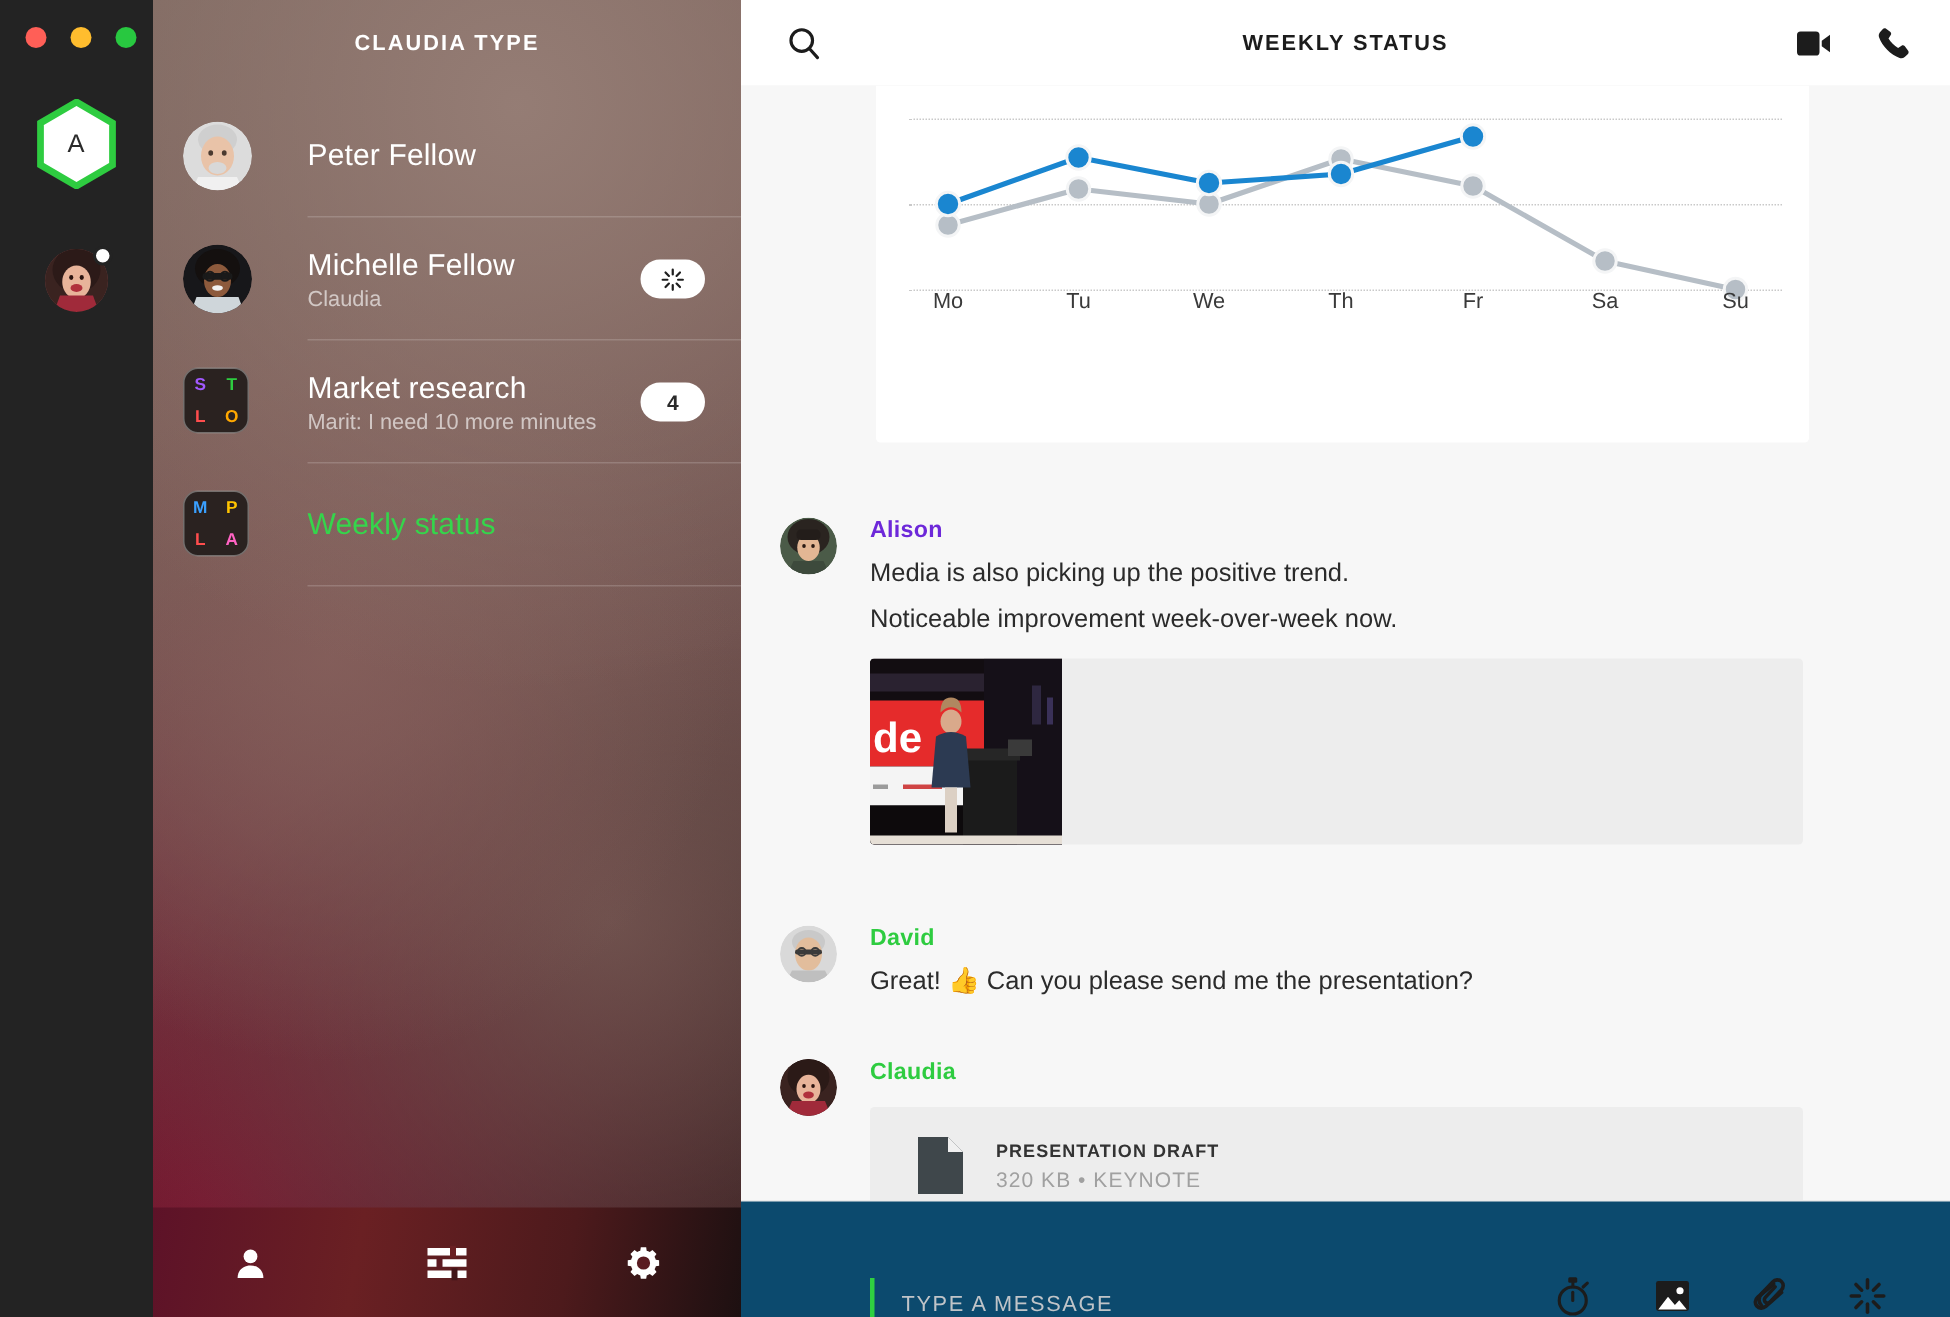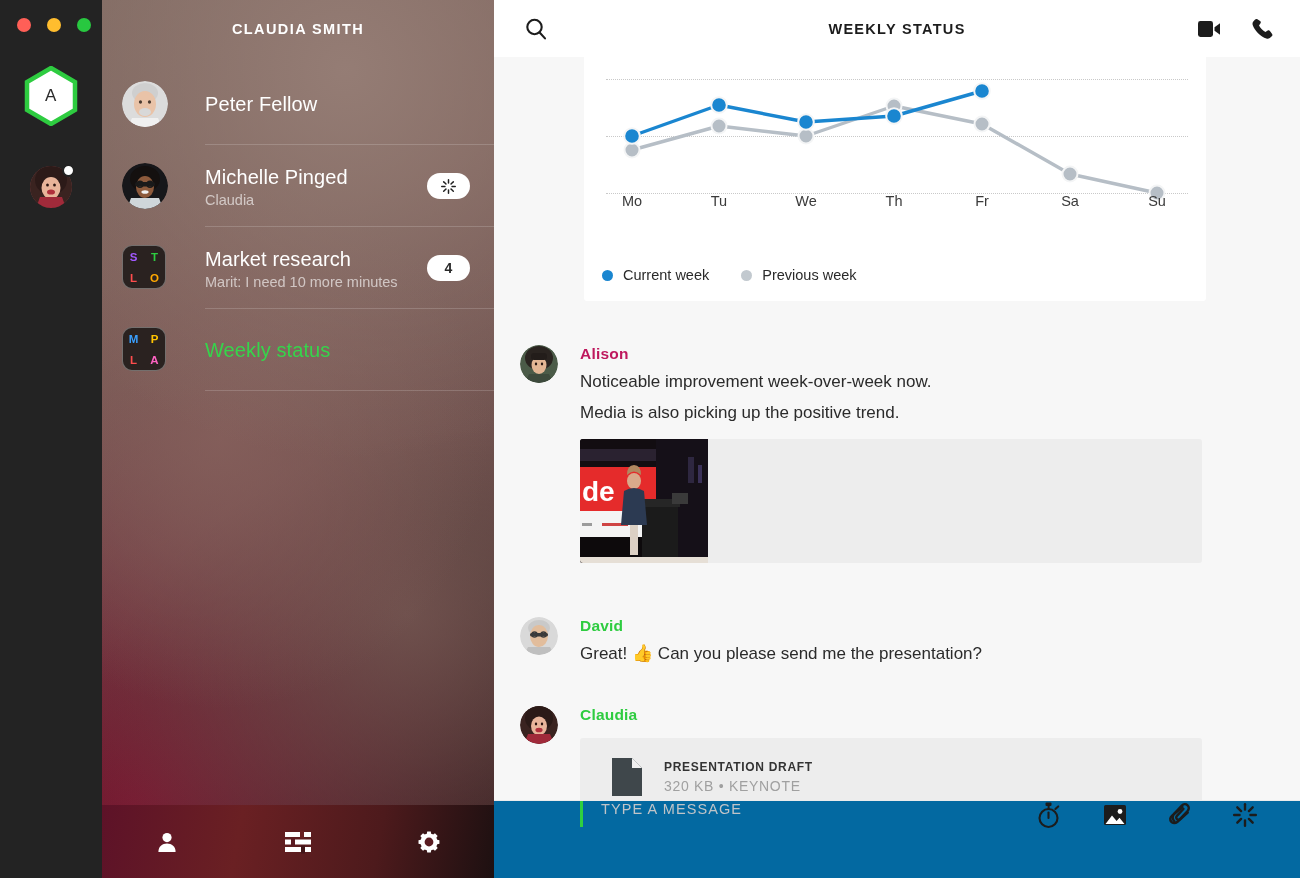--- a/index.html
+++ b/index.html
@@ -146,21 +146,21 @@
   .linkcard .lc-url { font-size:14.5px; color:#8d8d8d; margin-top:12px; }
 
   .filecard {
     margin-left:86px; margin-top:14px; width:622px; height:78px; background:#ededed;
     border-radius:3px; display:flex; align-items:center; padding-left:32px;
   }
   .filecard .fname { font-size:12px; font-weight:bold; letter-spacing:.7px; color:#333; }
   .filecard .fmeta { font-size:14px; letter-spacing:.7px; color:#a0a0a0; margin-top:4px; }
 
   .composer {
-    flex:0 0 78px; height:78px; background:#0369a1; display:flex; align-items:flex-start;
+    flex:0 0 78px; height:78px; background:#0c4a6e; display:flex; align-items:flex-end;
     padding:0 26px 0 0; border-top:1px solid #ebebeb; position:relative;
   }
   .caret { width:3px; height:26px; background:#2fd040; margin-left:86px; }
   .ph { font-size:14.5px; letter-spacing:1.1px; color:#c0c4c8; margin-left:18px; flex:1 1 auto; }
   .composer .cicons { display:flex; align-items:center; gap:40px; margin-right:16px; }
   .composer .cicons > span { cursor:pointer; display:flex; }
 </style>
 </head>
 <body>
 
@@ -201,21 +201,21 @@
           </svg>
         </div>
         <div class="badge-dot"></div>
       </div>
     </div>
   </div>
 
   <div class="sidebar">
     <div class="sidebar-bg"></div>
     <div class="sidebar-inner">
-      <div class="sidebar-title">CLAUDIA SMITH</div>
+      <div class="sidebar-title">CLAUDIA TYPE</div>
 
       <div class="conv-list">
 
         <div class="conv">
           <div class="ava">
             <div class="round">
               <svg width="46" height="46" viewBox="0 0 46 46">
                 <defs>
                     <clipPath id="p1">
                       <circle cx="23" cy="23" r="23"></circle>
@@ -255,21 +255,21 @@
                   <rect x="13" y="19" width="20" height="4.5" rx="2.2" fill="#1a1a1a"></rect>
                   <circle cx="18" cy="21.2" r="3" fill="none" stroke="#1a1a1a" stroke-width="1.4"></circle>
                   <circle cx="28" cy="21.2" r="3" fill="none" stroke="#1a1a1a" stroke-width="1.4"></circle>
                   <ellipse cx="23" cy="29" rx="3.6" ry="1.8" fill="#f2f2f2"></ellipse>
                   <path d="M5 46 L9 35 L37 35 L41 46 Z" fill="#cfd6da"></path>
                 </g>
               </svg>
             </div>
           </div>
           <div class="body">
-            <div class="title">Michelle Pinged</div>
+            <div class="title">Michelle Fellow</div>
             <div class="sub">Claudia</div>
           </div>
           <div class="pill">
             <svg width="17" height="17" viewBox="0 0 24 24">
               <g stroke="#1f1f1f" stroke-width="2.1" stroke-linecap="round">
                 <line x1="12" y1="2.5" x2="12" y2="7"></line>
                 <line x1="12" y1="17" x2="12" y2="21.5"></line>
                 <line x1="2.5" y1="12" x2="7" y2="12"></line>
                 <line x1="17" y1="12" x2="21.5" y2="12"></line>
                 <line x1="5.2" y1="5.2" x2="8.4" y2="8.4"></line>
@@ -406,30 +406,20 @@
             <span style="left:48px;">Mo</span>
             <span style="left:135px;">Tu</span>
             <span style="left:222px;">We</span>
             <span style="left:310px;">Th</span>
             <span style="left:398px;">Fr</span>
             <span style="left:486px;">Sa</span>
             <span style="left:573px;">Su</span>
           </div>
         </div>
 
-        <div class="legend">
-          <div class="legend-item">
-            <span class="legend-swatch" style="background:#1a86d0"></span>
-            <span class="legend-label">Current week</span>
-          </div>
-          <div class="legend-item">
-            <span class="legend-swatch" style="background:#c2c9cf"></span>
-            <span class="legend-label">Previous week</span>
-          </div>
-        </div>
       </div>
 
       <div class="msg" style="top:288px;">
         <div class="avatar-sm">
           <svg width="38" height="38" viewBox="0 0 38 38">
             <defs>
                 <clipPath id="a1">
                   <circle cx="19" cy="19" r="19"></circle>
                 </clipPath>
               </defs>
@@ -437,23 +427,23 @@
               <rect width="38" height="38" fill="#4b5b48"></rect>
               <ellipse cx="19" cy="13" rx="14" ry="12" fill="#2a2420"></ellipse>
               <ellipse cx="19" cy="20" rx="7.5" ry="9" fill="#e3b694"></ellipse>
               <rect x="11" y="8" width="16" height="7" rx="3" fill="#231d1a"></rect>
               <ellipse cx="16" cy="19" rx="1.2" ry="1.4" fill="#2a1a14"></ellipse>
               <ellipse cx="22" cy="19" rx="1.2" ry="1.4" fill="#2a1a14"></ellipse>
               <path d="M5 38 L9 29 L29 29 L33 38 Z" fill="#3d4a3c"></path>
             </g>
           </svg>
         </div>
-        <div class="who" style="color:#be185d">Alison</div>
+        <div class="who" style="color:#6d28d9">Alison</div>
+        <div class="line">Media is also picking up the positive trend.</div>
         <div class="line">Noticeable improvement week-over-week now.</div>
-        <div class="line">Media is also picking up the positive trend.</div>
 
         <div class="linkcard">
           <div class="thumb">
             <svg width="128" height="124" viewBox="0 0 128 124">
               <rect width="128" height="124" fill="#120d11"></rect>
               <rect x="0" y="10" width="128" height="12" fill="#2a2230"></rect>
               <rect x="0" y="28" width="76" height="44" fill="#e52b2b"></rect>
               <rect x="0" y="72" width="76" height="26" fill="#f4f4f4"></rect>
               <text x="2" y="62" font-family="Liberation Sans, sans-serif" font-size="28" font-weight="bold" fill="#ffffff">de</text>
               <rect x="2" y="84" width="10" height="3" fill="#9b9b9b"></rect>

